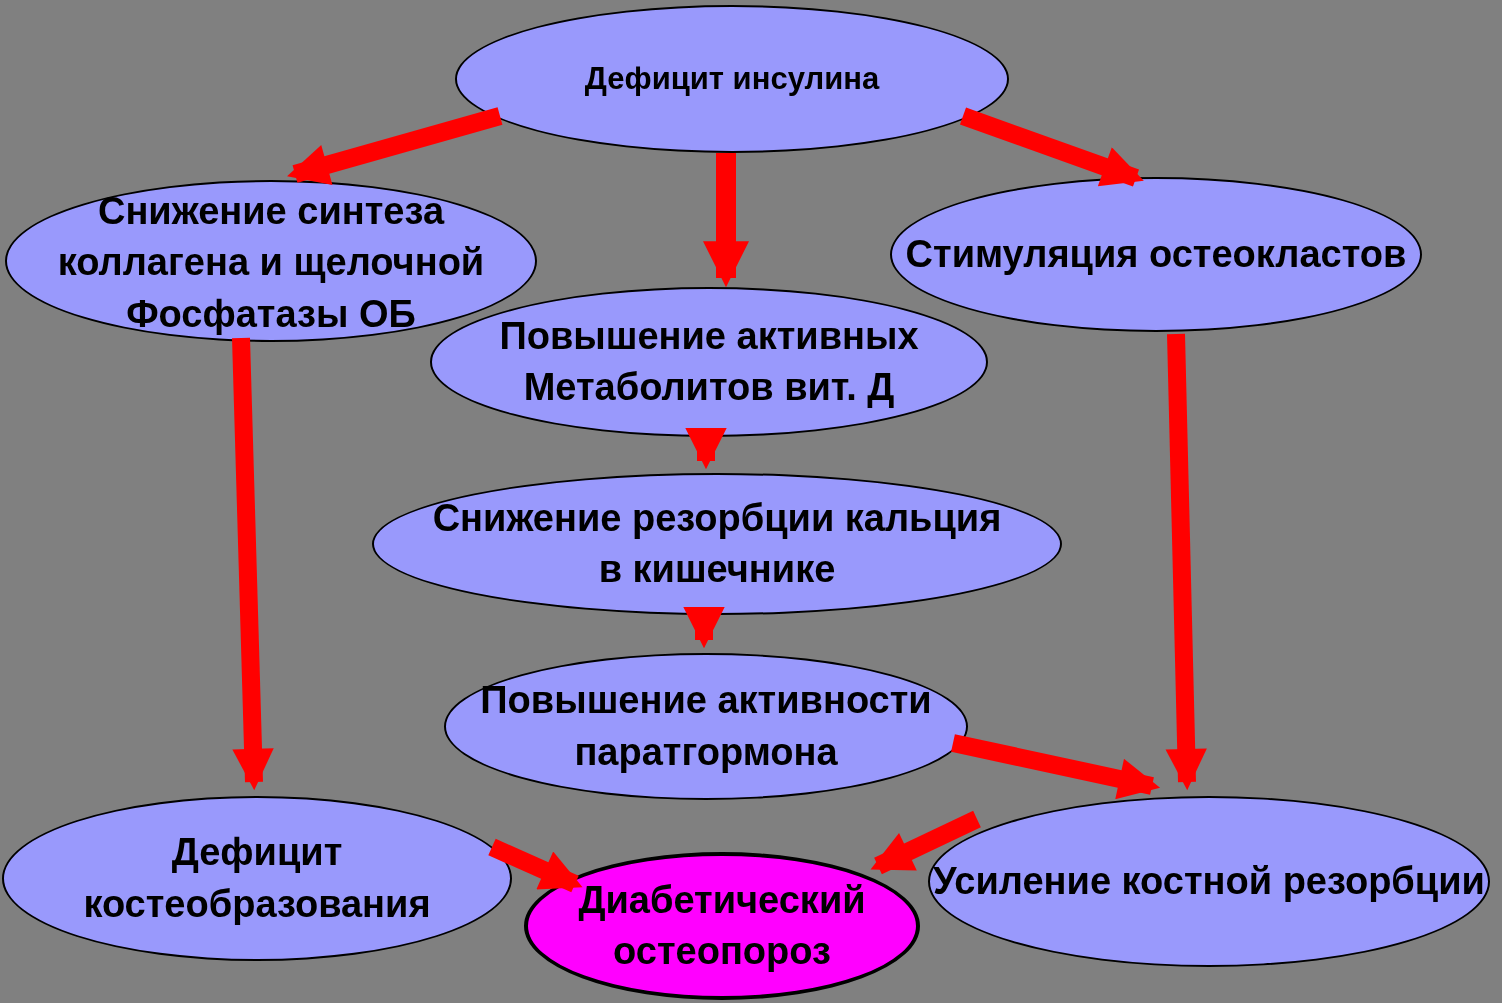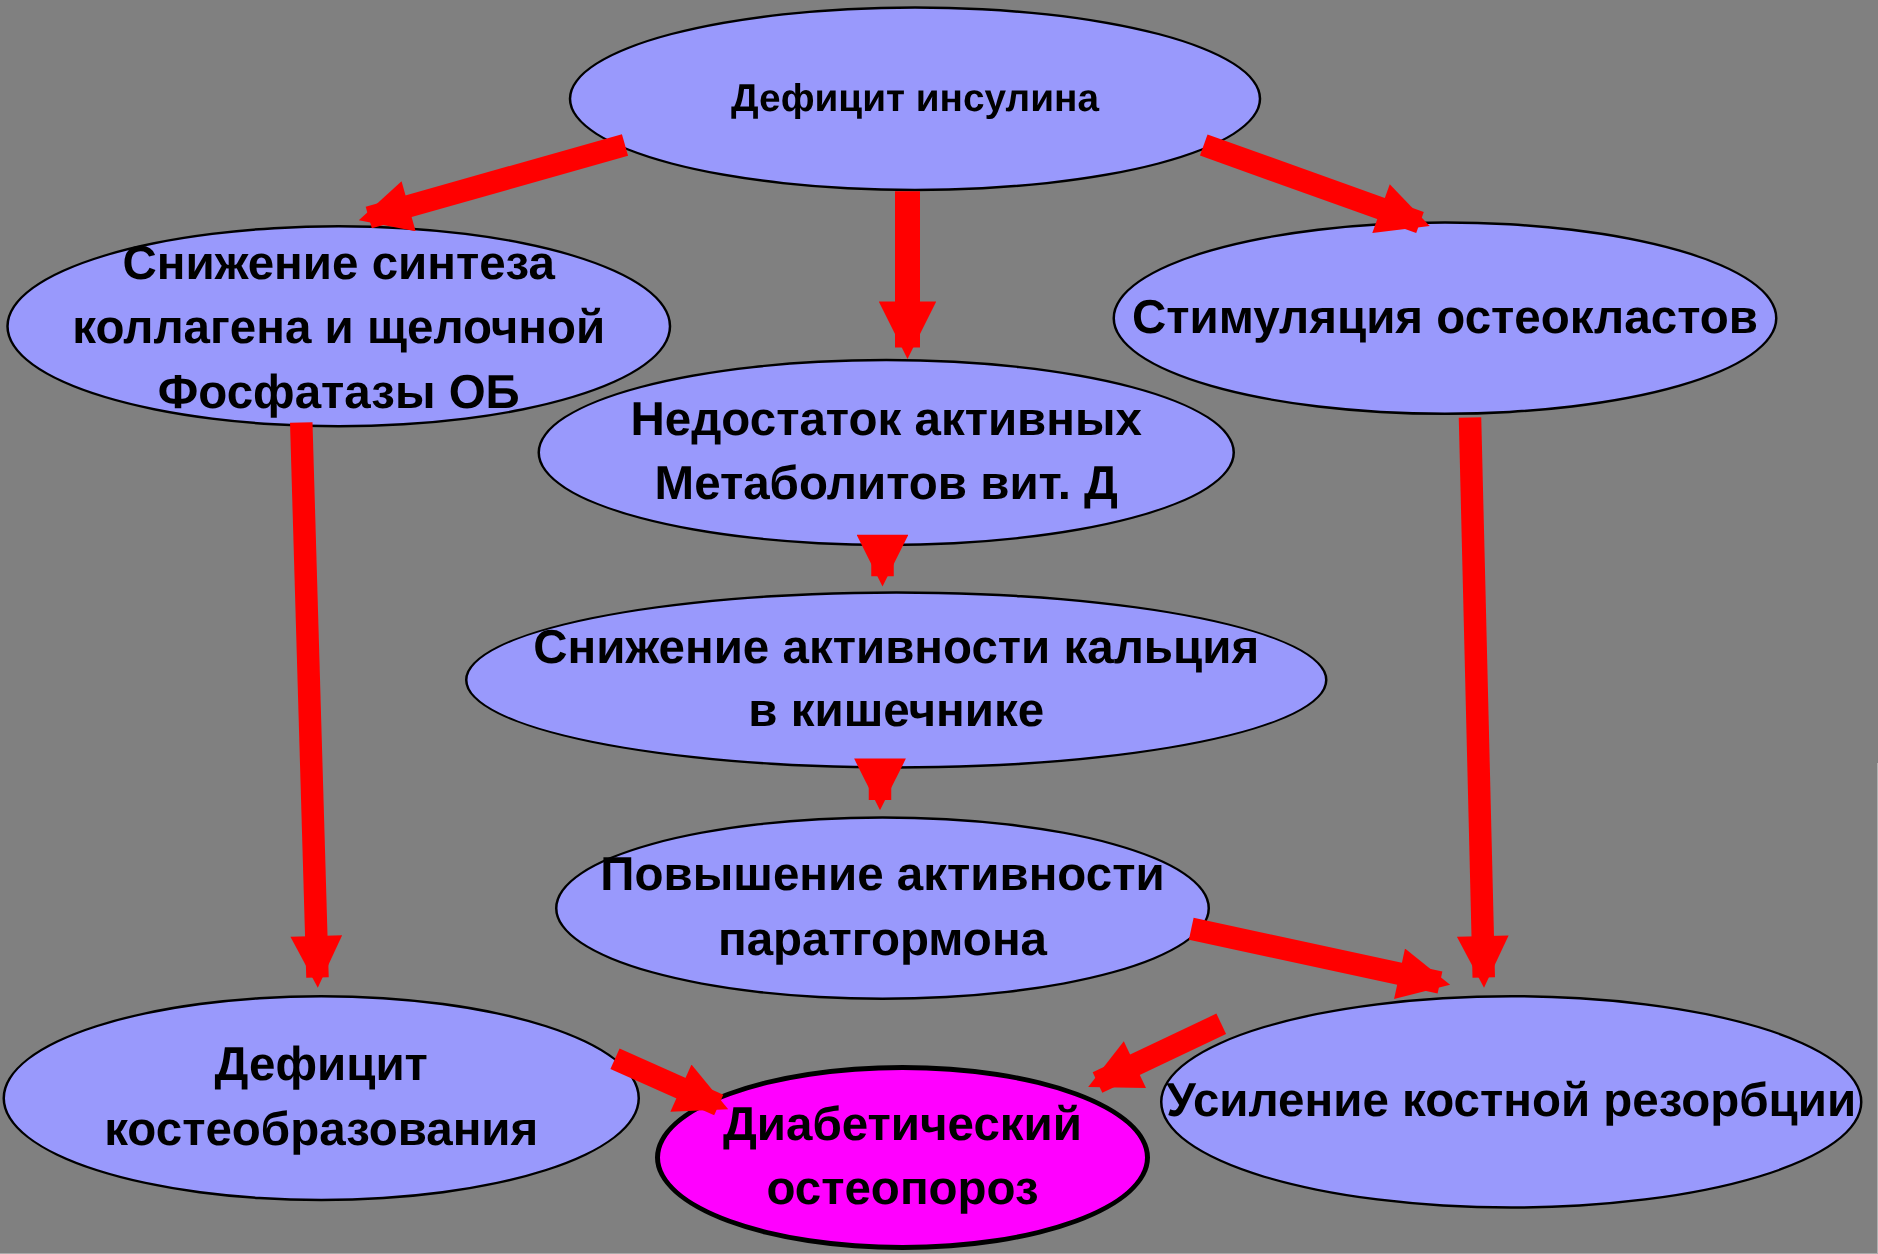--- a/index.html
+++ b/index.html
@@ -71,26 +71,26 @@
     <span class="label">Снижение синтеза
 коллагена и щелочной
 Фосфатазы ОБ</span>
   </div>
 
   <div class="node n3" style="background: rgb(153, 153, 252); border-color: rgb(0, 0, 0);">
     <span class="label">Стимуляция остеокластов</span>
   </div>
 
   <div class="node n4" style="background: rgb(153, 153, 252); border-color: rgb(0, 0, 0);">
-    <span class="label">Недостаток активных
+    <span class="label">Повышение активных
 Метаболитов вит. Д</span>
   </div>
 
   <div class="node n5" style="background: rgb(153, 153, 252); border-color: rgb(0, 0, 0);">
-    <span class="label">Снижение активности кальция
+    <span class="label">Снижение резорбции кальция
 в кишечнике</span>
   </div>
 
   <div class="node n6" style="background: rgb(153, 153, 252); border-color: rgb(0, 0, 0);">
     <span class="label">Повышение активности
 паратгормона</span>
   </div>
 
   <div class="node n7" style="background: rgb(153, 153, 252); border-color: rgb(0, 0, 0);">
     <span class="label">Дефицит

